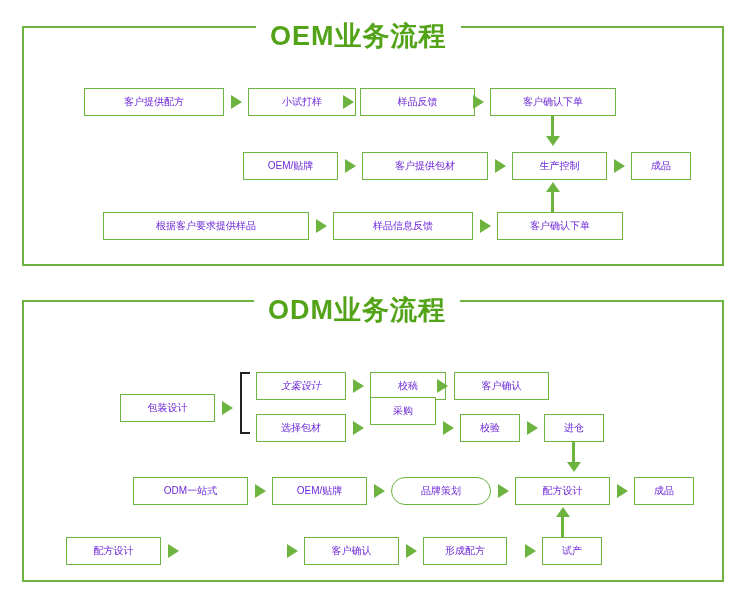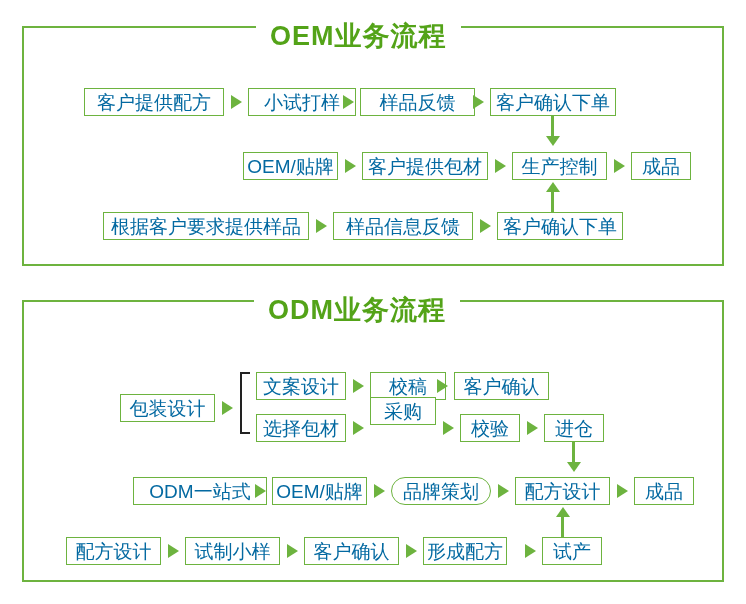--- a/index.html
+++ b/index.html
@@ -35,23 +35,23 @@
   #title-odm{left:254px;top:292px;}
 
   
   .node{
     position:absolute;
     border:1.6px solid #6db33f;
     box-sizing:border-box;
     display:flex;
     align-items:center;
     justify-content:center;
-    font-size:19px;
+    font-size:10px;
     line-height:1;
-    color:#0369a1;
+    color:#6d28d9;
     background:#ffffff;
     white-space:nowrap;
     height:28px;
   }
 
   
   .arr-r{
     position:absolute;
     width:0;height:0;
     border-left:11px solid #6db33f;
@@ -124,53 +124,52 @@
   <div class="node" style="left:497px;top:212px;width:126px;">客户确认下单</div>
 
   <div class="panel" id="panel-odm"></div>
   <div class="panel-title" id="title-odm">ODM业务流程</div>
 
   <div class="node" style="left:120px;top:394px;width:95px;">包装设计</div>
   <div class="arr-r" style="left:222px;top:401px;"></div>
 
   <div class="bracket" style="left:240px;top:372px;height:62px;"></div>
 
-  <div class="node" style="left:256px;top:372px;width:90px;">文案设计</div>
+  <div class="node" style="left:256px;top:372px;width:90px;font-style:italic;">文案设计</div>
   <div class="arr-r" style="left:353px;top:379px;"></div>
   <div class="node" style="left:370px;top:372px;width:76px;">校稿</div>
   <div class="arr-r" style="left:437px;top:379px;"></div>
   <div class="node" style="left:454px;top:372px;width:95px;">客户确认</div>
 
   <div class="node" style="left:256px;top:414px;width:90px;">选择包材</div>
   <div class="arr-r" style="left:353px;top:421px;"></div>
   <div class="node" style="left:370px;top:397px;width:66px;">采购</div>
   <div class="arr-r" style="left:443px;top:421px;"></div>
   <div class="node" style="left:460px;top:414px;width:60px;">校验</div>
   <div class="arr-r" style="left:527px;top:421px;"></div>
   <div class="node" style="left:544px;top:414px;width:60px;">进仓</div>
 
   <div class="vline" style="left:572px;top:442px;height:22px;"></div>
   <div class="arr-d" style="left:567px;top:462px;"></div>
 
-  <div class="node" style="left:133px;top:477px;width:134px;">ODM一站式</div>
+  <div class="node" style="left:133px;top:477px;width:115px;">ODM一站式</div>
   <div class="arr-r" style="left:255px;top:484px;"></div>
   <div class="node" style="left:272px;top:477px;width:95px;">OEM/贴牌</div>
   <div class="arr-r" style="left:374px;top:484px;"></div>
   <div class="node" style="left:391px;top:477px;width:100px;border-radius:14px;">品牌策划</div>
   <div class="arr-r" style="left:498px;top:484px;"></div>
   <div class="node" style="left:515px;top:477px;width:95px;">配方设计</div>
   <div class="arr-r" style="left:617px;top:484px;"></div>
   <div class="node" style="left:634px;top:477px;width:60px;">成品</div>
 
   <div class="vline" style="left:561px;top:517px;height:22px;"></div>
   <div class="arr-u" style="left:556px;top:507px;"></div>
 
   <div class="node" style="left:66px;top:537px;width:95px;">配方设计</div>
   <div class="arr-r" style="left:168px;top:544px;"></div>
-  <div class="node" style="left:185px;top:537px;width:95px;">试制小样</div>
   <div class="arr-r" style="left:287px;top:544px;"></div>
   <div class="node" style="left:304px;top:537px;width:95px;">客户确认</div>
   <div class="arr-r" style="left:406px;top:544px;"></div>
   <div class="node" style="left:423px;top:537px;width:84px;">形成配方</div>
   <div class="arr-r" style="left:525px;top:544px;"></div>
   <div class="node" style="left:542px;top:537px;width:60px;">试产</div>
 
 </div>
 
 </body></html>

